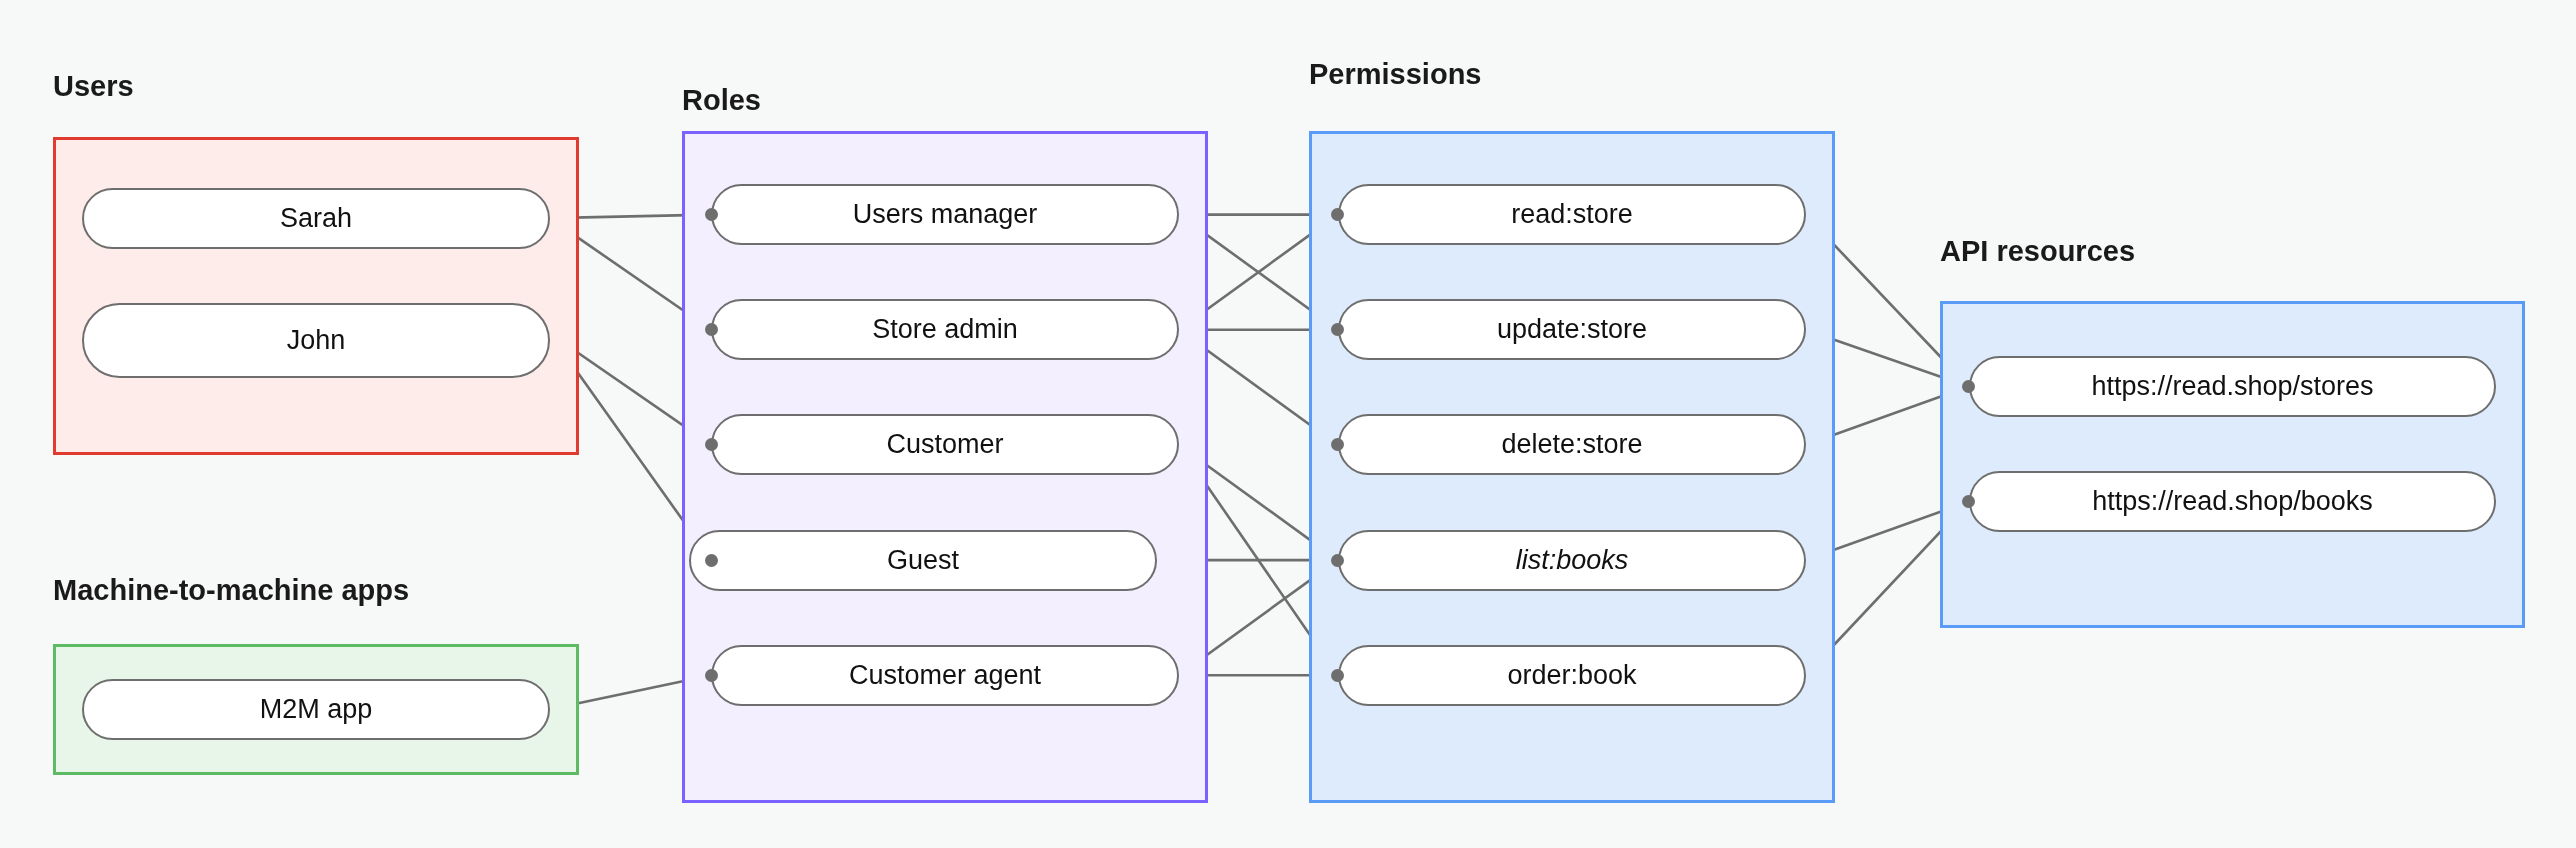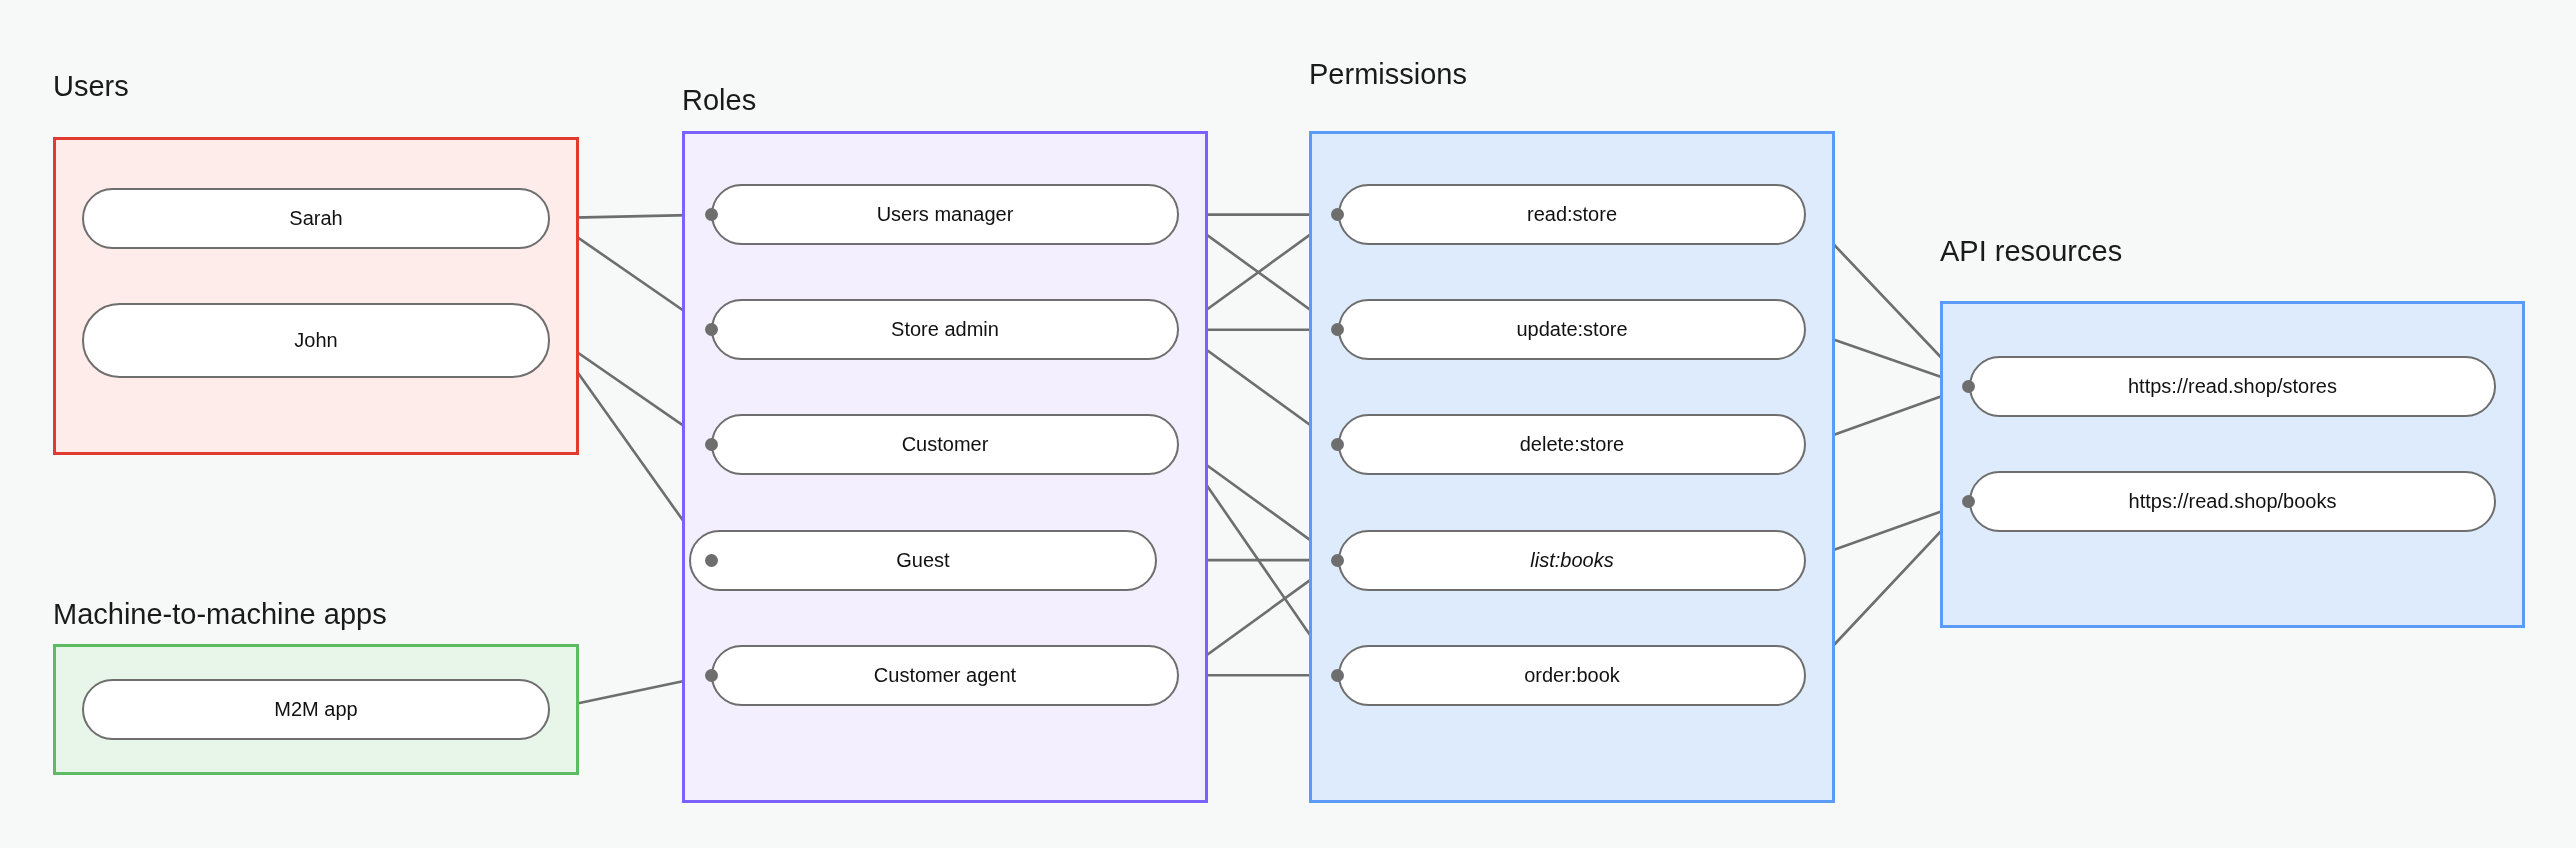--- a/index.html
+++ b/index.html
@@ -10,29 +10,29 @@
     overflow:hidden;
     position:relative;
   }
   #stage{position:absolute;left:0;top:0;width:2576px;height:848px;}
   #edges{position:absolute;left:0;top:0;width:2576px;height:848px;z-index:1;}
   .group{position:absolute;box-sizing:border-box;z-index:2;}
   .group-label{
     position:absolute;z-index:3;
     font-size:29px;color:#1a1a1a;
     white-space:nowrap;line-height:1;
-    font-weight:400;
+    font-weight:700;
   }
   .node{
     position:absolute;box-sizing:border-box;
     background:#ffffff;
     border:2.2px solid #6e6e6e;
     border-radius:872px;
     display:flex;align-items:center;justify-content:center;
-    font-size:20px;color:#111111;
+    font-size:27px;color:#111111;
     white-space:nowrap;
     z-index:4;
   }
   .port{
     position:absolute;width:13px;height:13px;border-radius:50%;
     background:#6e6e6e;z-index:5;
   }
 </style>
 </head>
 <body style="background: rgb(247, 249, 248);">
@@ -62,21 +62,21 @@
     </svg>
   <div id="groups-layer">
       <div class="group" style="left: 53px; top: 137px; width: 526px; height: 318px; background: rgb(253, 236, 234); border: 3.5px solid rgb(224, 59, 46);"></div>
       <div class="group" style="left: 53px; top: 644px; width: 526px; height: 131px; background: rgb(232, 246, 233); border: 3.5px solid rgb(93, 187, 99);"></div>
       <div class="group" style="left: 682px; top: 131px; width: 526px; height: 672px; background: rgb(244, 239, 254); border: 3.5px solid rgb(123, 97, 255);"></div>
       <div class="group" style="left: 1309px; top: 131px; width: 526px; height: 672px; background: rgb(222, 235, 252); border: 3.5px solid rgb(91, 155, 248);"></div>
       <div class="group" style="left: 1940px; top: 301px; width: 585px; height: 327px; background: rgb(222, 235, 252); border: 3.5px solid rgb(91, 155, 248);"></div>
     </div>
   <div id="labels-layer">
       <div class="group-label" style="left: 53px; top: 72px;">Users</div>
-      <div class="group-label" style="left: 53px; top: 576px; margin-top: 24px;">Machine-to-machine apps</div>
+      <div class="group-label" style="left: 53px; top: 576px;">Machine-to-machine apps</div>
       <div class="group-label" style="left: 682px; top: 66px; margin-top: 20px;">Roles</div>
       <div class="group-label" style="left: 1309px; top: 60px;">Permissions</div>
       <div class="group-label" style="left: 1940px; top: 237px;">API resources</div>
     </div>
   <div id="nodes-layer">
       <div class="node" style="left: 82px; top: 188px; width: 468px; height: 61px;">
         <span>Sarah</span>
       </div>
       <div class="node" style="left: 82px; top: 303px; width: 468px; height: 75px;">
         <span>John</span>

